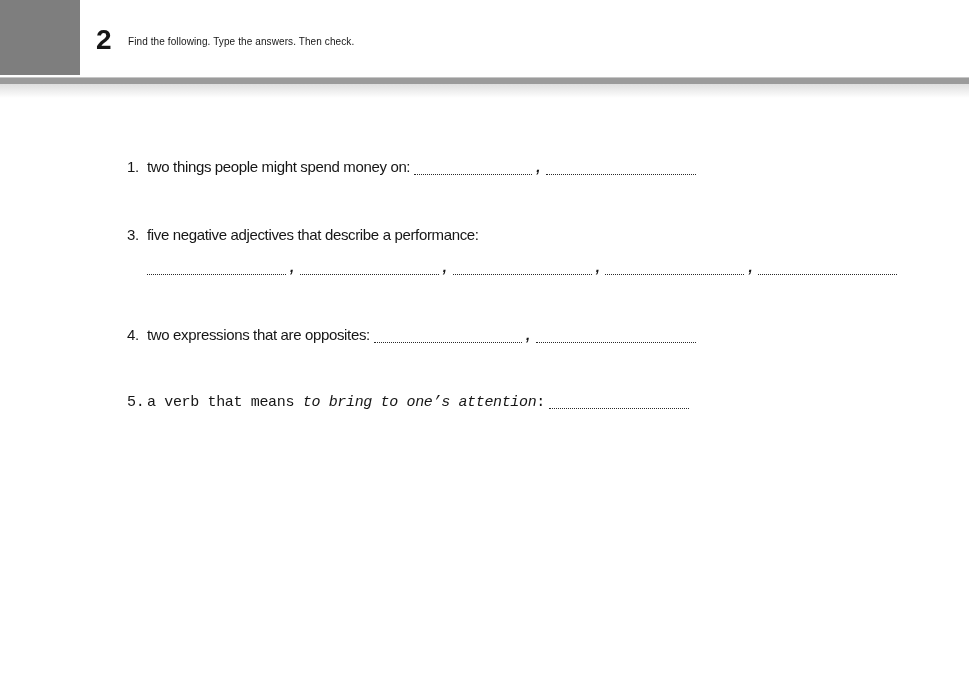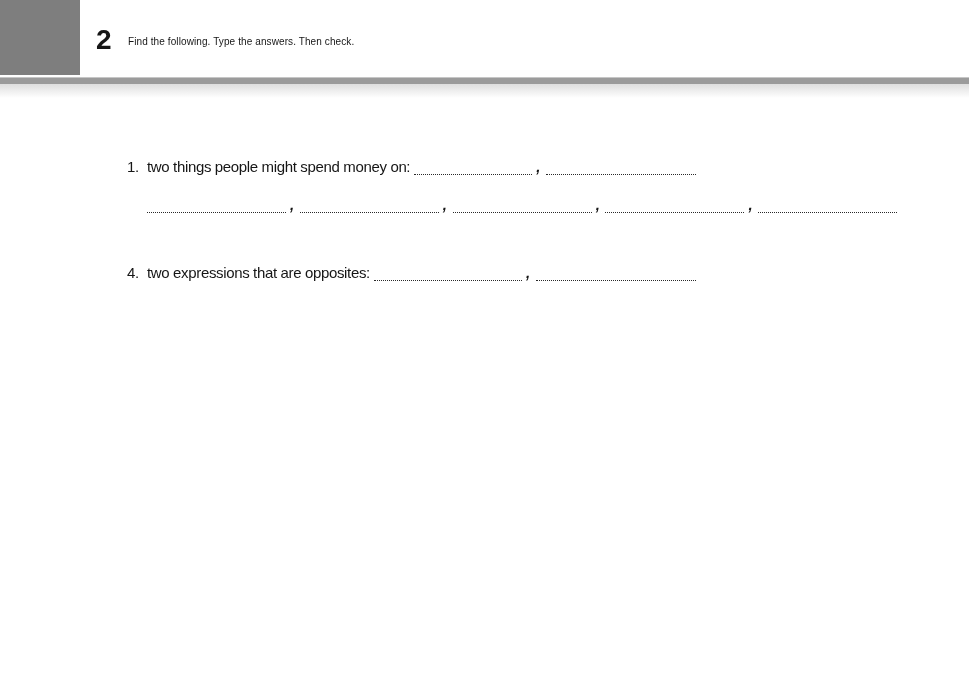--- a/index.html
+++ b/index.html
@@ -95,20 +95,24 @@
 
   <div class="divider-top-edge"></div>
   <div class="divider"></div>
   <div class="divider-shadow"></div>
 
   <div class="items">
       <div class="item">
         <div class="line"><span class="num">1.</span><span class="item-text">two things people might spend money on:</span><span class="blank" style="width: 118px;"></span><span class="sep">,</span><span class="blank" style="width: 150px;"></span></div>
       </div>
       <div class="item">
+        <div class="line"><span class="num">3.</span><span class="item-text">five negative adjectives that describe a performance:</span></div>
         <div class="line blanks-line"><span class="blank" style="width: 139px;"></span><span class="sep">,</span><span class="blank" style="width: 139px;"></span><span class="sep">,</span><span class="blank" style="width: 139px;"></span><span class="sep">,</span><span class="blank" style="width: 139px;"></span><span class="sep">,</span><span class="blank" style="width: 139px;"></span></div>
       </div>
       <div class="item">
         <div class="line"><span class="num">4.</span><span class="item-text">two expressions that are opposites:</span><span class="blank" style="width: 148px;"></span><span class="sep">,</span><span class="blank" style="width: 160px;"></span></div>
+      </div>
+      <div class="item">
+        <div class="line"><span class="num">5.</span><span class="item-text">a verb that means </span><span class="item-text-italic">to bring to one’s attention</span><span class="item-text-suffix">:</span><span class="blank" style="width: 140px;"></span></div>
       </div>
     </div>
 
 </div>
 
 </body></html>

